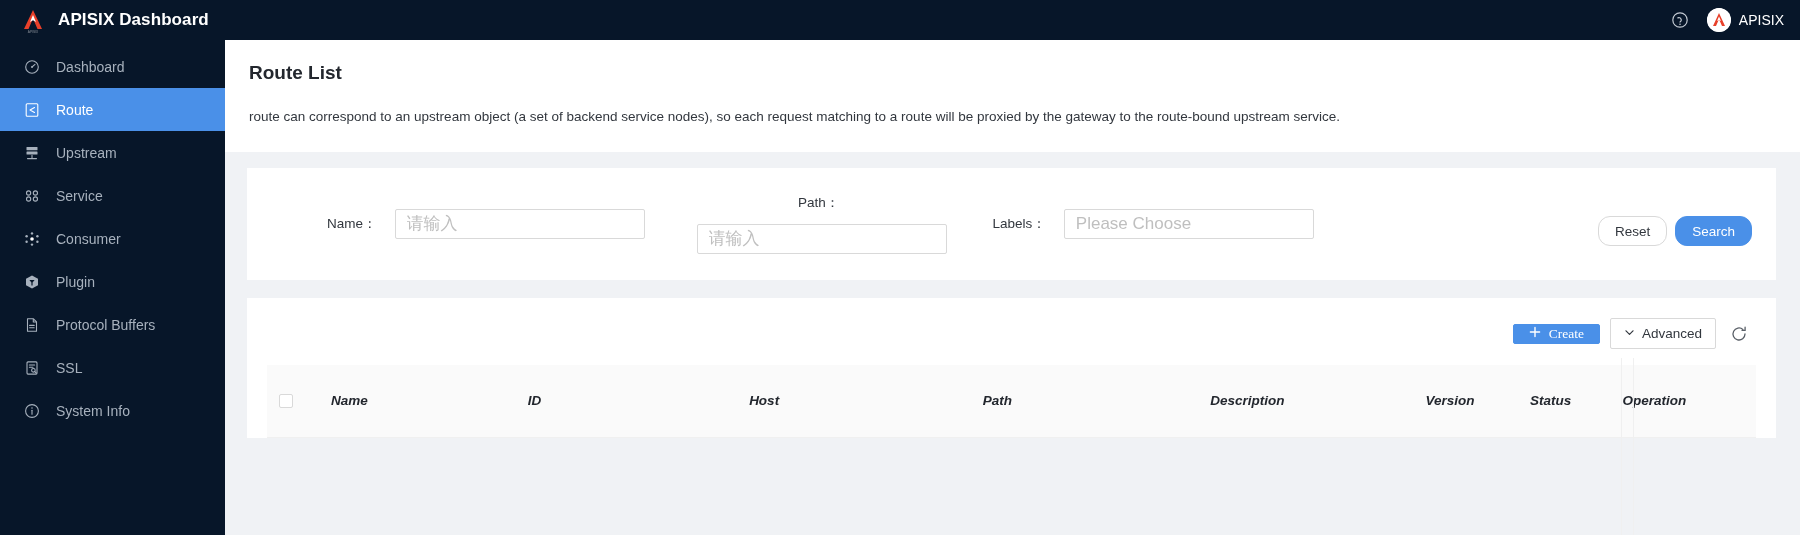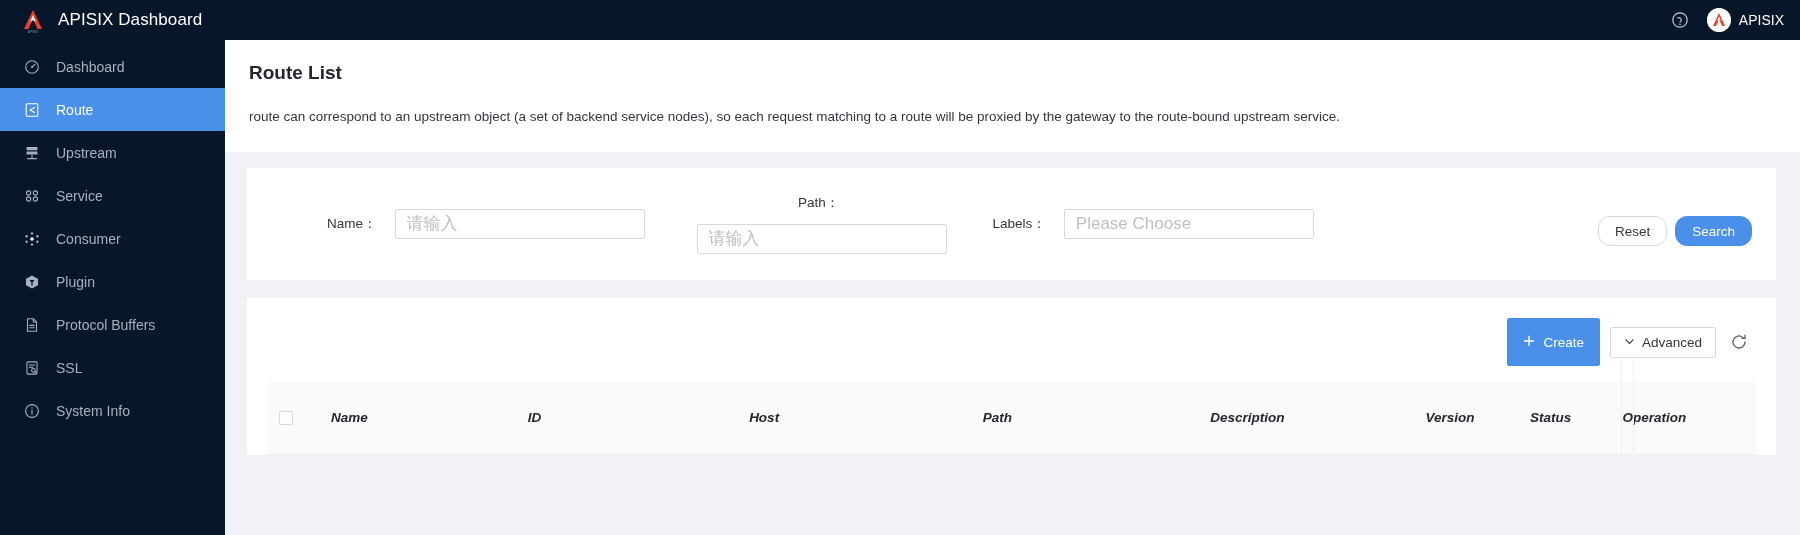--- a/index.html
+++ b/index.html
@@ -21,21 +21,21 @@
   }
   .brand {
     height: 40px;
     display: flex; align-items: center;
     padding-left: 20px;
     gap: 12px;
     background: #071629;
   }
   .brand-logo { width: 26px; height: 26px; position: relative; flex: 0 0 26px; }
   .brand-title {
-    color: #ffffff; font-size: 17px; font-weight: normal;
+    color: #ffffff; font-size: 17px; font-weight: bold;
     letter-spacing: .1px; white-space: nowrap;
   }
   .nav { padding-top: 5px; }
   .nav-item {
     height: 43px;
     display: flex; align-items: center;
     padding-left: 24px;
     gap: 16px;
     color: #a7b1bd;
     font-size: 14px;
@@ -141,23 +141,24 @@
 
   
   .table-card { padding: 16px 20px 0 20px; margin-top: 18px; }
   .table-toolbar {
     display: flex; align-items: center; justify-content: flex-end;
     gap: 10px;
     padding: 4px 8px 16px 0;
   }
   .btn-create {
     background: #4a90e8; color: #fff; border: 1px solid #4a90e8;
-    height: 48px; padding: 0 15px; border-radius: 2px;
+    height: 20px; padding: 0 15px; border-radius: 2px;
     font-size: 13.5px; display: inline-flex; align-items: center; gap: 8px;
     cursor: pointer;
+    font-family: Liberation Serif, serif;
   }
   .btn-advanced {
     background: #fff; border: 1px solid #d9d9d9; color: #32373e;
     height: 31px; padding: 0 13px; border-radius: 2px;
     font-size: 13.5px; display: inline-flex; align-items: center; gap: 7px;
     cursor: pointer;
   }
   .icon-refresh { width: 18px; height: 18px; cursor: pointer; margin-left: 4px; }
 
   .tbl { width: 100%; border-collapse: collapse; }

